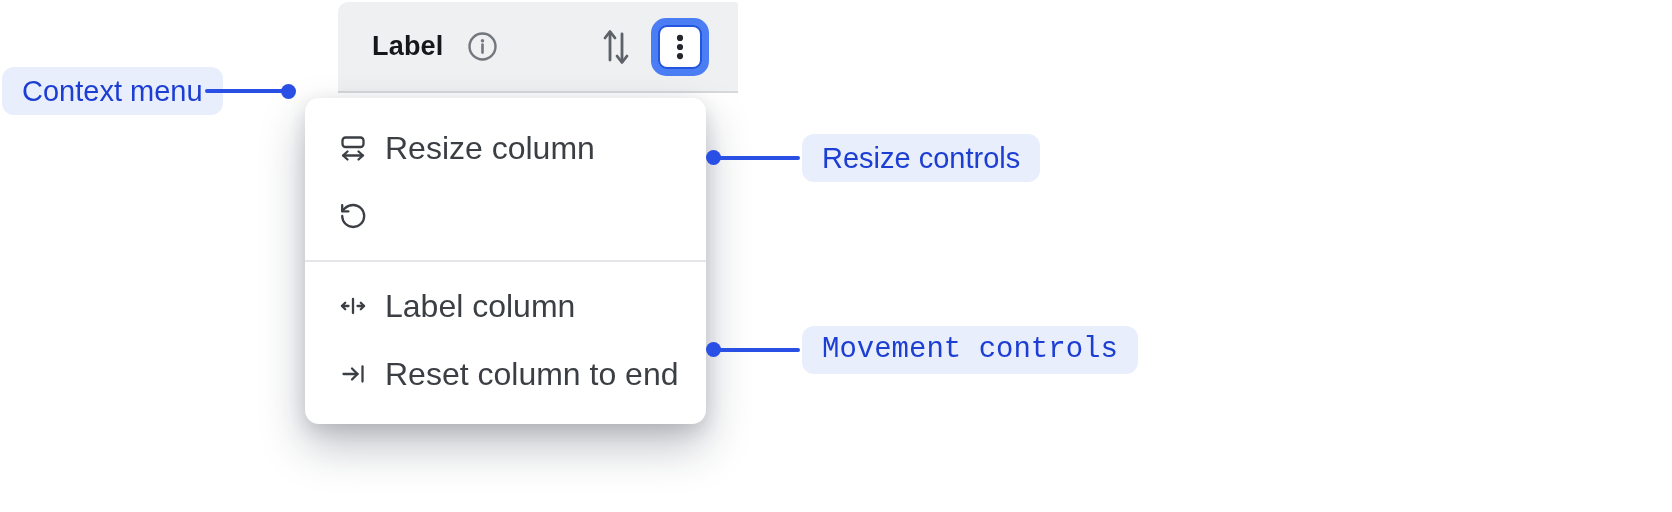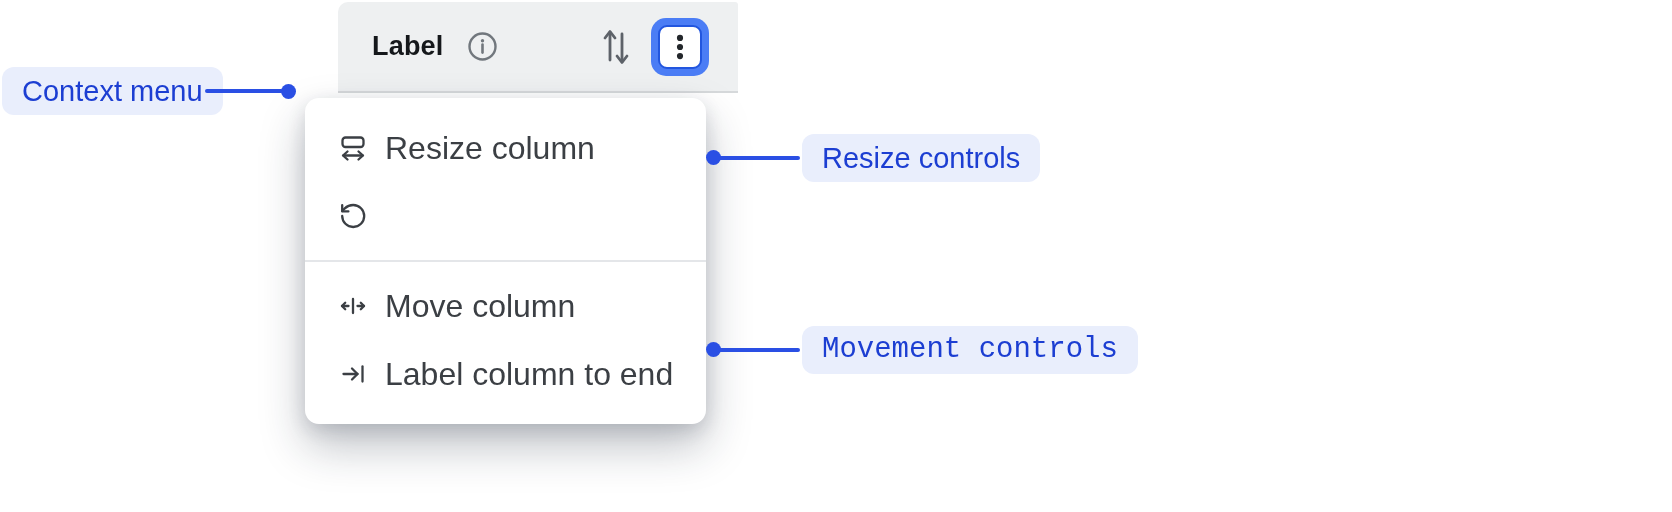--- a/index.html
+++ b/index.html
@@ -118,33 +118,33 @@
     <div class="menu-item">
       <svg width="30" height="30" viewBox="0 0 30 30">
         <g fill="none" stroke="#3b3f44" stroke-width="2.3" stroke-linecap="round" stroke-linejoin="round">
           <line x1="15" y1="8" x2="15" y2="22"></line>
           <line x1="10.5" y1="15" x2="4" y2="15"></line>
           <polyline points="7.2,11.8 4,15 7.2,18.2"></polyline>
           <line x1="19.5" y1="15" x2="26" y2="15"></line>
           <polyline points="22.8,11.8 26,15 22.8,18.2"></polyline>
         </g>
       </svg>
-      <span>Move column</span>
+      <span>Label column</span>
     </div>
 
 
     <div class="menu-item">
       <svg width="30" height="30" viewBox="0 0 30 30">
         <g fill="none" stroke="#3b3f44" stroke-width="2.3" stroke-linecap="round" stroke-linejoin="round">
           <line x1="24.5" y1="7.5" x2="24.5" y2="22.5"></line>
           <line x1="5.5" y1="15" x2="19.5" y2="15"></line>
           <polyline points="14,9.5 19.5,15 14,20.5"></polyline>
         </g>
       </svg>
-      <span>Label column to end</span>
+      <span>Reset column to end</span>
     </div>
 
   </div>
 
   <div class="pill pill-context">Context menu</div>
   <div class="connector line-context"></div>
   <div class="conn-dot dot-context"></div>
 
   <div class="pill pill-resize">Resize controls</div>
   <div class="connector line-resize"></div>

